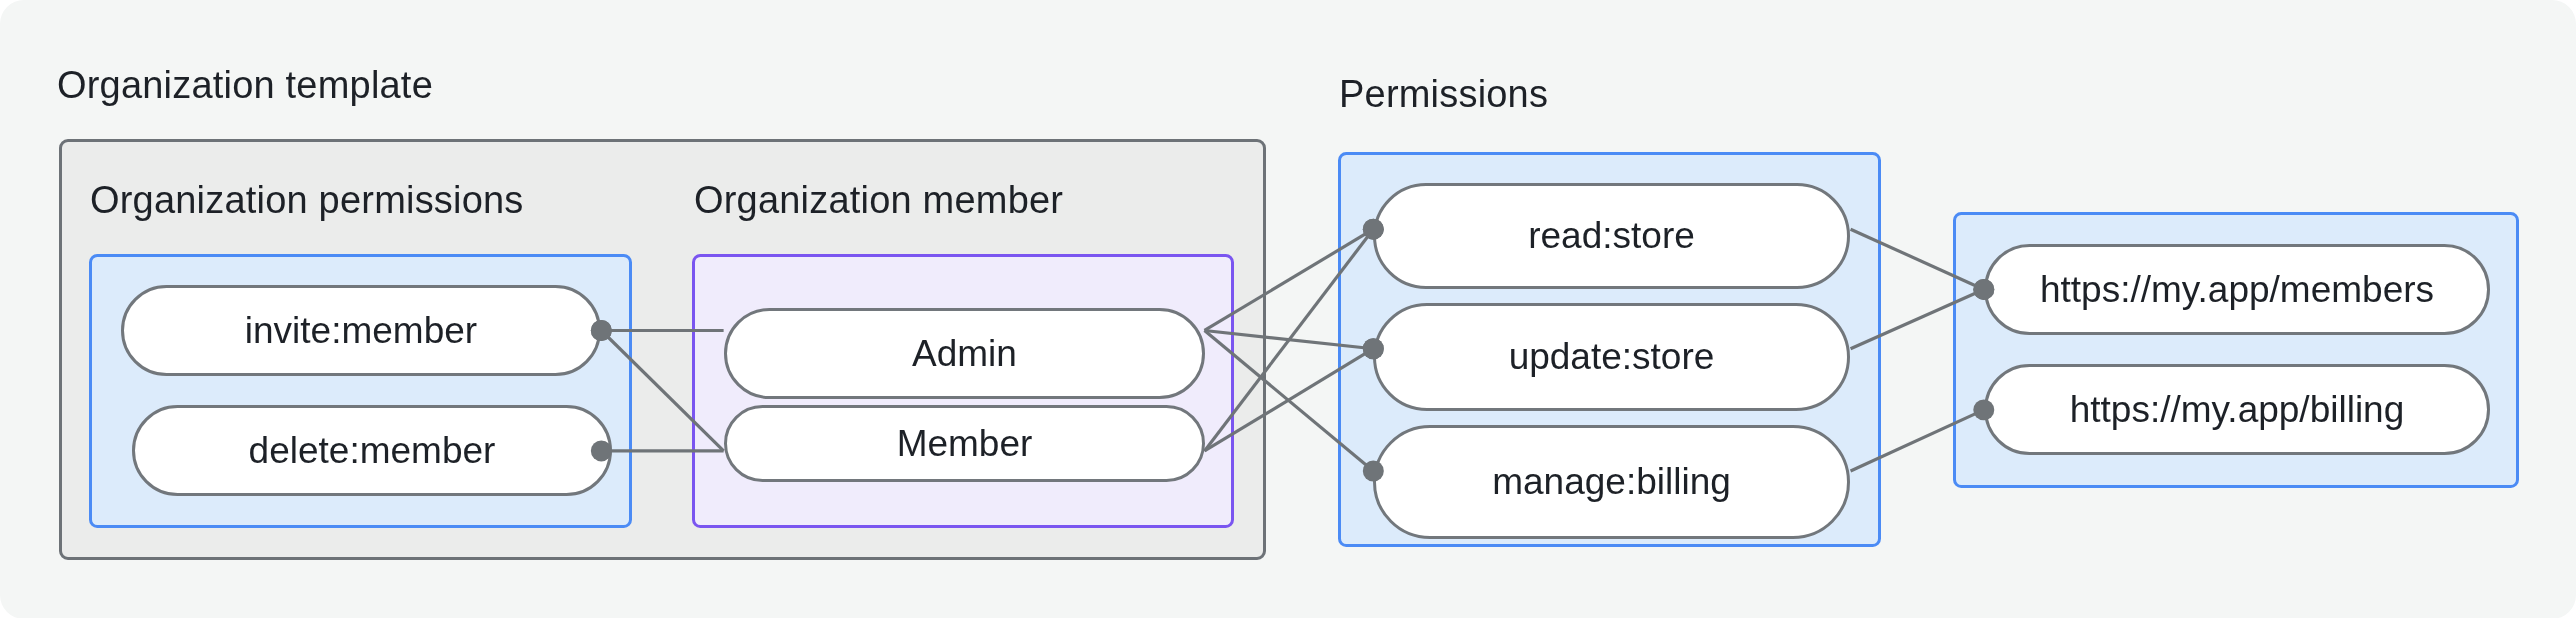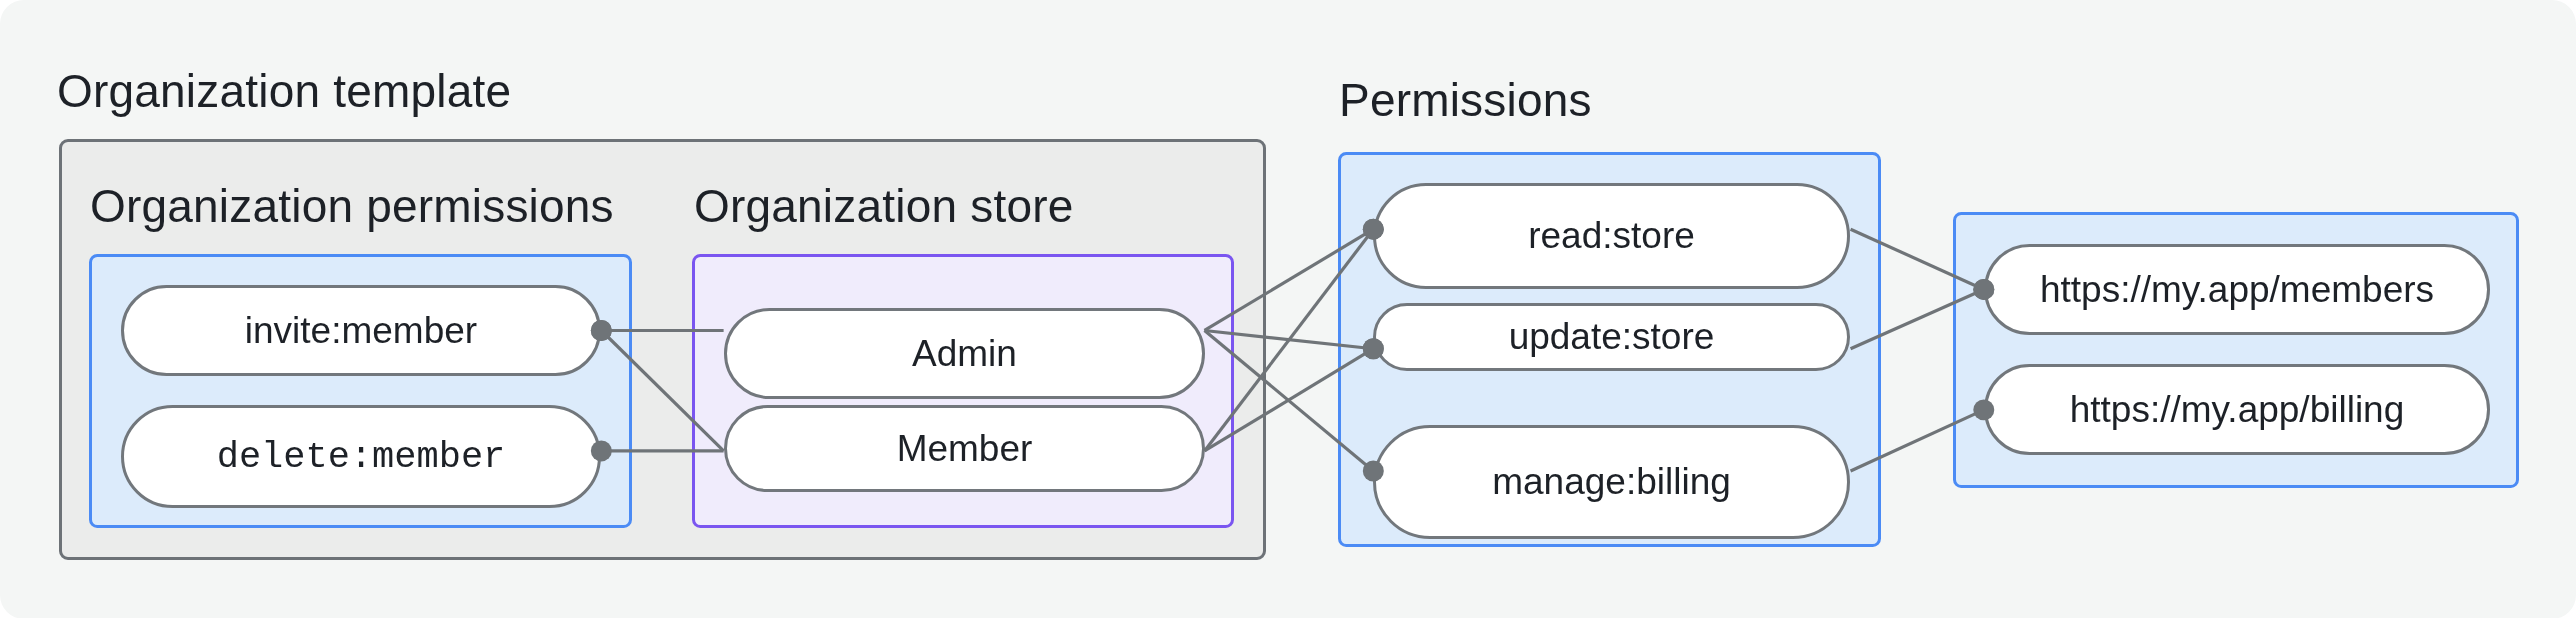--- a/index.html
+++ b/index.html
@@ -35,21 +35,21 @@
 
   .g-template { left: 59px;   top: 139px; width: 1207px; height: 421px; }
   .g-orgperms { left: 89px;   top: 254px; width: 543px;  height: 274px; }
   .g-orgroles { left: 692px;  top: 254px; width: 542px;  height: 274px; }
   .g-perms    { left: 1338px; top: 152px; width: 543px;  height: 395px; }
   .g-api      { left: 1953px; top: 212px; width: 566px;  height: 276px; }
 
   .label {
     position: absolute;
     color: var(--text);
-    font-size: 46px;
+    font-size: 38px;
     font-weight: 500;
     letter-spacing: 0.2px;
     white-space: nowrap;
   }
   .lbl-template    { left: 57px;   top: 64px;  }
   .lbl-orgperms    { left: 90px;   top: 179px; }
   .lbl-orgroles    { left: 694px;  top: 179px; }
   .lbl-permissions { left: 1339px; top: 73px;  }
   .lbl-api         { left: 1950px; top: 130px; }
 
@@ -60,25 +60,25 @@
     border-radius: 912px;
     display: flex;
     align-items: center;
     justify-content: center;
     color: var(--text);
     font-size: 37px;
     font-weight: 400;
     white-space: nowrap;
   }
   .n-invite  { left: 121px;  top: 285px; width: 480px; height: 91px; text-align: right; }
-  .n-delete  { left: 121px;  top: 405px; width: 480px; height: 103px; font-family: Liberation Mono, monospace; }
+  .n-delete  { left: 132px;  top: 405px; width: 480px; height: 91px; }
   .n-admin   { left: 724px;  top: 285px; width: 481px; height: 91px; margin-top: 23px; }
-  .n-member  { left: 724px;  top: 405px; width: 481px; height: 87px; text-align: right; }
+  .n-member  { left: 724px;  top: 405px; width: 481px; height: 77px; text-align: right; }
   .n-read    { left: 1373px; top: 183px; width: 477px; height: 106px; }
-  .n-update  { left: 1373px; top: 303px; width: 477px; height: 68px; }
+  .n-update  { left: 1373px; top: 303px; width: 477px; height: 108px; }
   .n-manage  { left: 1373px; top: 425px; width: 477px; height: 114px; }
   .n-members { left: 1984px; top: 244px; width: 506px; height: 91px; }
   .n-billing { left: 1984px; top: 364px; width: 506px; height: 91px; }
 
   .wires {
     position: absolute;
     left: 0; top: 0;
     width: 2576px;
     height: 619px;
     pointer-events: none;
@@ -87,21 +87,21 @@
 </head>
 <body>
 
 <div class="canvas">
 
   <div class="label lbl-template">Organization template</div>
 
   <div class="group gray g-template"></div>
 
   <div class="label lbl-orgperms">Organization permissions</div>
-  <div class="label lbl-orgroles">Organization store</div>
+  <div class="label lbl-orgroles">Organization member</div>
 
   <div class="group blue g-orgperms"></div>
   <div class="group purple g-orgroles"></div>
 
   <div class="label lbl-permissions">Permissions</div>
   <div class="group blue g-perms"></div>
 
   <div class="group blue g-api"></div>
 
   <div class="pill n-invite">invite:member</div>

